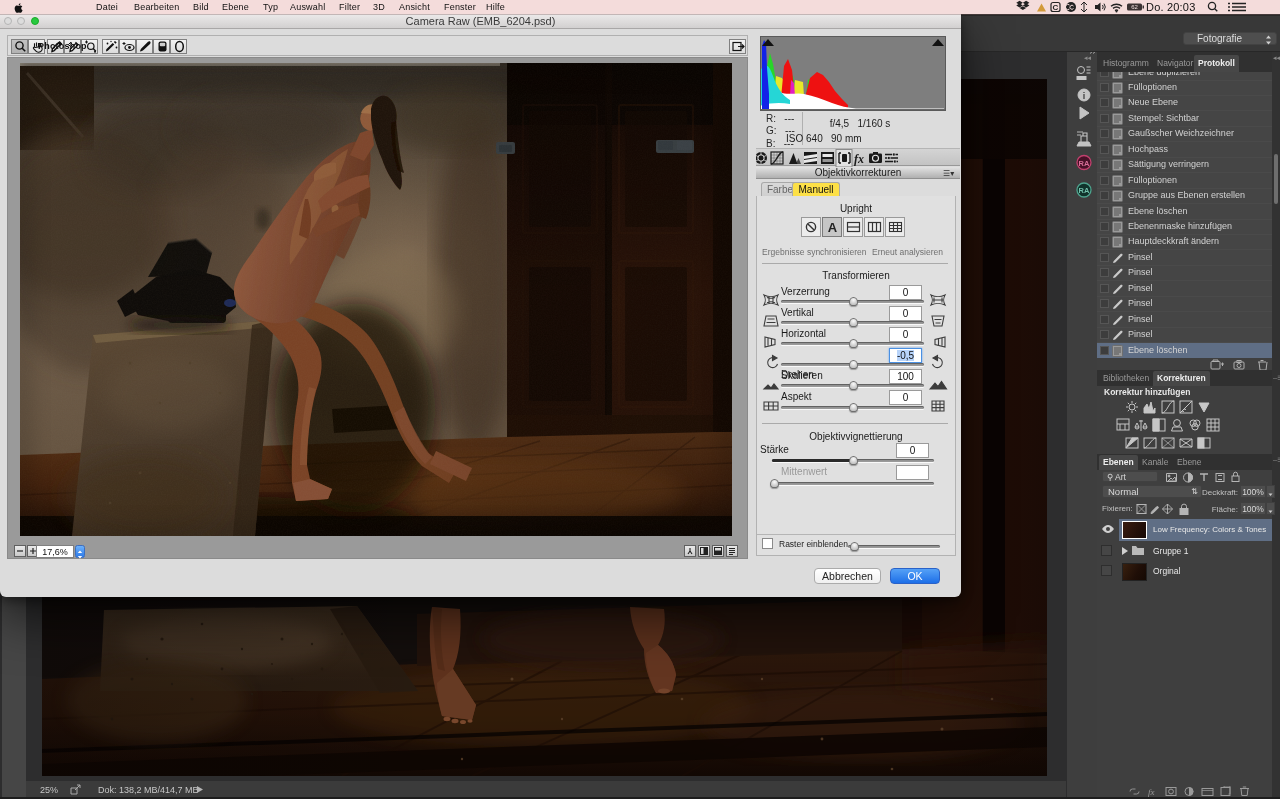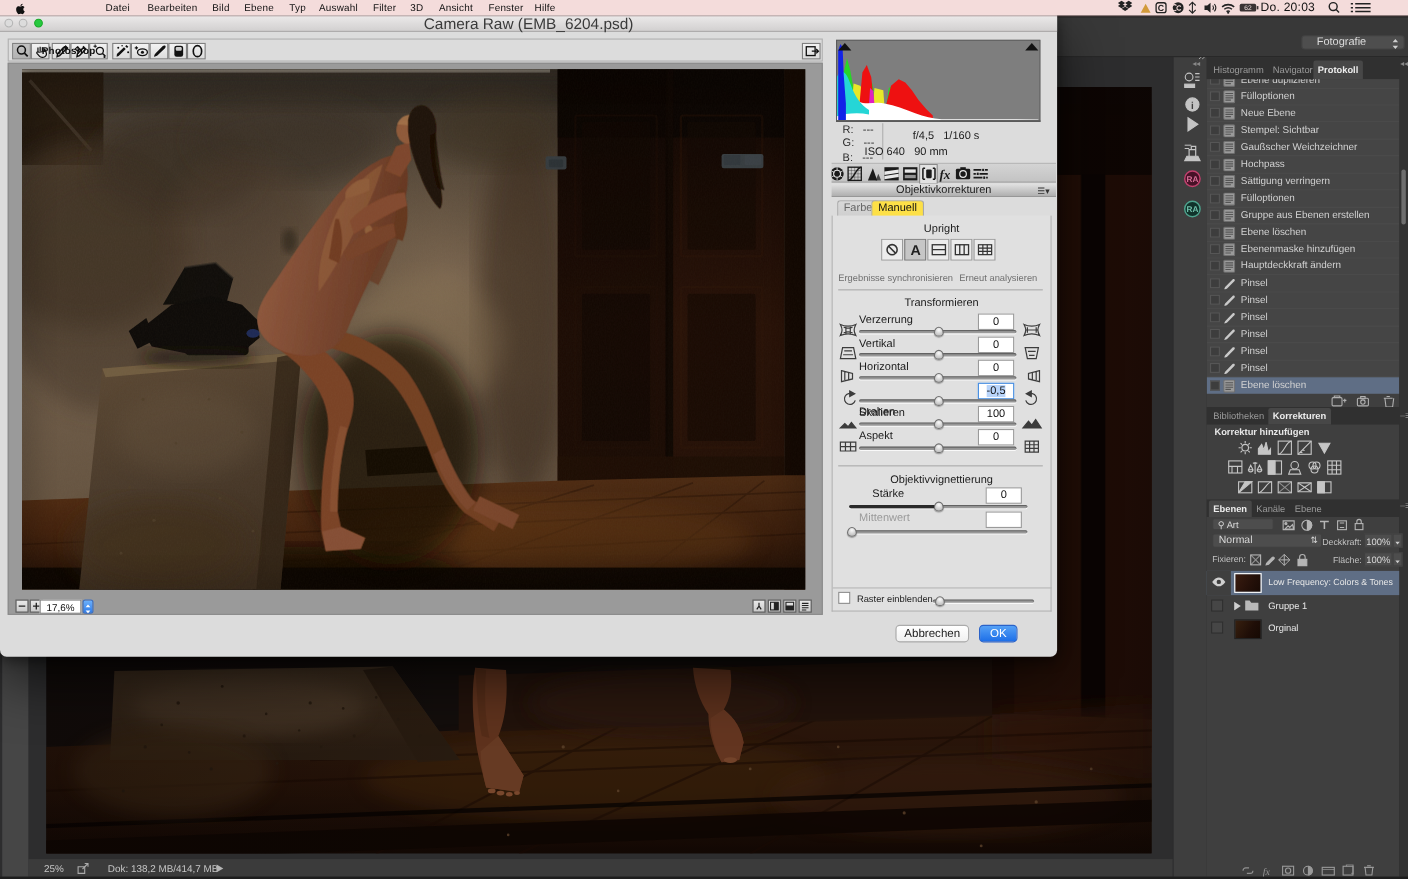--- a/index.html
+++ b/index.html
@@ -25,21 +25,21 @@
 
 #iconstrip { left:1067px; top:38px; width:30px; height:745px; background:#3e3e3e; }
 #rpanel { left:1097px; top:38px; width:175px; height:745px; background:#3f3f3f; color:#cfcfcf; }
 #redge { left:1272px; top:38px; width:8px; height:745px; background:#323232; }
 
 
 #dlg { left:0px; top:14px; width:961px; height:583px; background:#dcdcdc; border-radius:0 0 6px 6px;
   box-shadow: 0 20px 50px rgba(0,0,0,.6), 0 3px 12px rgba(0,0,0,.45); z-index:40; }
 #dlg-title { position:absolute; left:0; top:0; width:100%; height:15px; border-radius:0;
   background:linear-gradient(#eceaea,#d2d0d0); border-bottom:1px solid #a9a7a7;
-  text-align:center; font-size:14px; color:#3a3a3a; line-height:15px; }
+  text-align:center; font-size:11px; color:#3a3a3a; line-height:15px; }
 .tl { position:absolute; top:3px; width:8px; height:8px; border-radius:50%; }
 
 
 #tbox { position:absolute; left:7px; top:21px; width:741px; height:21px; border:1px solid #b0b0b0; background:#dcdcdc; }
 .tbtn { position:absolute; top:25px; width:17px; height:15px; background:linear-gradient(#f2f2f2,#dcdcdc);
   border:1px solid #808080; z-index:2; }
 .tbtn.on { background:linear-gradient(#c2c2c2,#b2b2b2); }
 .tbtn svg { position:absolute; left:1px; top:0px; }
 
 #frame { position:absolute; left:7px; top:43px; width:741px; height:502px; background:#9a9a9a; border:1px solid #8a8a8a; }
@@ -1023,38 +1023,38 @@
         <path d="M179.5,66.5 a5,5 0 1 1 -2,5.5"></path>
           <path d="M182.5,63.5 l-4.5,2.5 l4.5,2.5z" fill="#3c3c3c"></path>
         <path d="M9,97 l4,-4 l3,3 l3,-4 l4,5z" fill="#3c3c3c"></path>
         <path d="M175,97 l5,-6 l3,3.5 l3.5,-5 l5,7.5z" fill="#3c3c3c"></path>
         <path d="M9,110 h14 v8 h-14z M13.6,110 v8 M18.2,110 v8 M9,114 h14"></path>
         <path d="M177,109 h12 v10 h-12z M181,109 v10 M185,109 v10 M177,112.3 h12 M177,115.6 h12"></path>
       </g>
     </svg>
     <div class="rc" style="left:762px;top:409px;width:186px;height:1px;background:#aaa"></div>
     <div class="ctr" style="top:417px">Objektivvignettierung</div>
-    <div class="slabel" style="left:793px;top:430px">Stärke</div>
+    <div class="slabel" style="left:760px;top:430px">Stärke</div>
     <div class="sval" style="left:896px;top:429px">0</div>
     <div class="strack" style="left:772px;top:445px;width:162px"></div>
     <div class="rc" style="left:772px;top:445px;width:82px;height:3px;background:#2a2a2a;border-radius:2px"></div>
     <div class="sknob" style="left:849px;top:442px"></div>
     <div class="slabel" style="left:781px;top:452px;color:#999">Mittenwert</div>
     <div class="sval" style="left:896px;top:451px"></div>
     <div class="strack" style="left:772px;top:468px;width:162px"></div>
     <div class="sknob" style="left:770px;top:465px"></div>
 
     <div class="rc" style="left:757px;top:520px;width:199px;height:1px;background:#b5b5b5"></div>
     <div class="rc" style="left:762px;top:524px;width:11px;height:11px;background:#fff;border:1px solid #8a8a8a"></div>
     <div class="rc" style="left:779px;top:525px;font-size:8.5px">Raster einblenden</div>
     <div class="strack" style="left:848px;top:531px;width:92px"></div>
     <div class="sknob" style="left:850px;top:528px"></div>
 
     <div class="dbtn" style="left:814px;top:554px;width:67px;background:linear-gradient(#ffffff,#f0f0f0);border:1px solid #ababab;color:#222">Abbrechen</div>
-    <div class="dbtn" style="left:890px;top:554px;width:35px;background:linear-gradient(#55a1f6,#1d6fe8);border:1px solid #2a62c8;color:#fff">OK</div>
+    <div class="dbtn" style="left:890px;top:554px;width:50px;background:linear-gradient(#55a1f6,#1d6fe8);border:1px solid #2a62c8;color:#fff">OK</div>
   </div>
 
   <div class="abs" id="menubar">
     <svg class="abs" style="left:13px;top:1.5px" width="12" height="12" viewBox="0 0 24 24">
         <path fill="#111" d="M16.4 12.7c0-2.4 2-3.6 2.1-3.7-1.1-1.7-2.9-1.9-3.5-1.9-1.5-.2-2.9.9-3.7.9-.8 0-1.9-.9-3.2-.86-1.6 0-3.1 1-4 2.4-1.7 3-.4 7.4 1.2 9.8.8 1.2 1.8 2.5 3 2.4 1.2 0 1.7-.8 3.2-.8 1.5 0 1.9.8 3.2.8 1.3 0 2.2-1.2 3-2.4.9-1.4 1.3-2.7 1.3-2.8 0 0-2.5-1-2.6-3.8zM14 5.6c.7-.8 1.1-1.9 1-3-1 0-2.1.6-2.8 1.4-.6.7-1.2 1.9-1 3 1.1.1 2.2-.6 2.8-1.4z"></path>
       </svg>
     <span class="mi b" style="left:38px">Photoshop</span>
     <span class="mi" style="left:96px">Datei</span>
     <span class="mi" style="left:134px">Bearbeiten</span>
     <span class="mi" style="left:193px">Bild</span>

